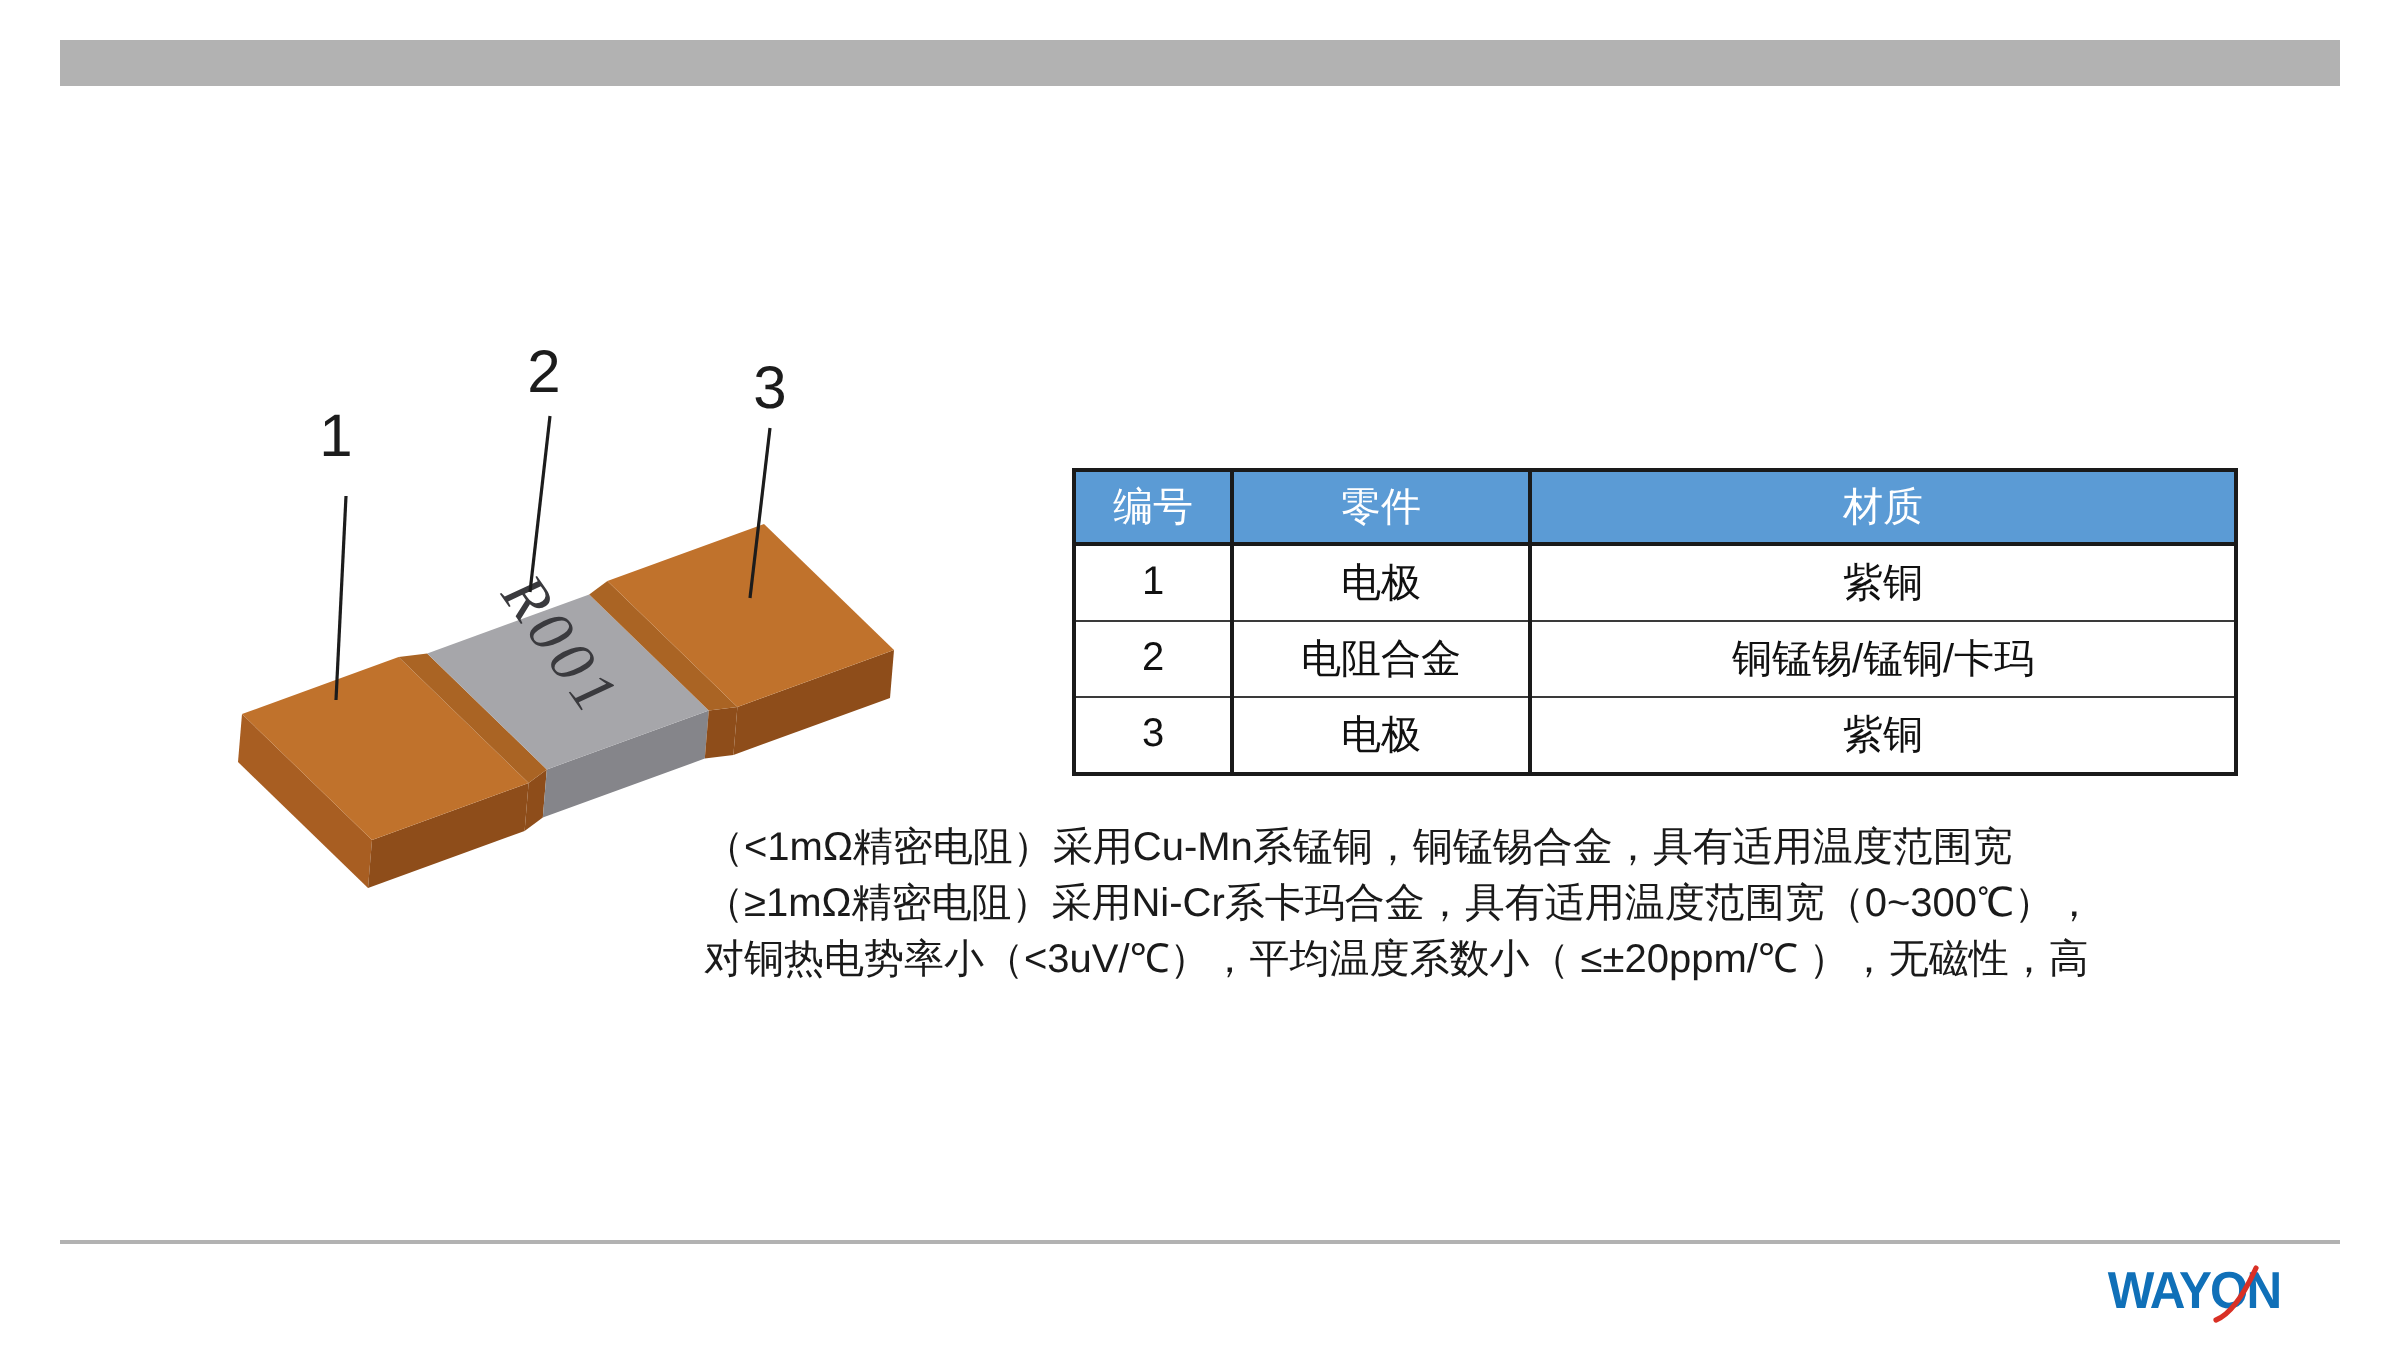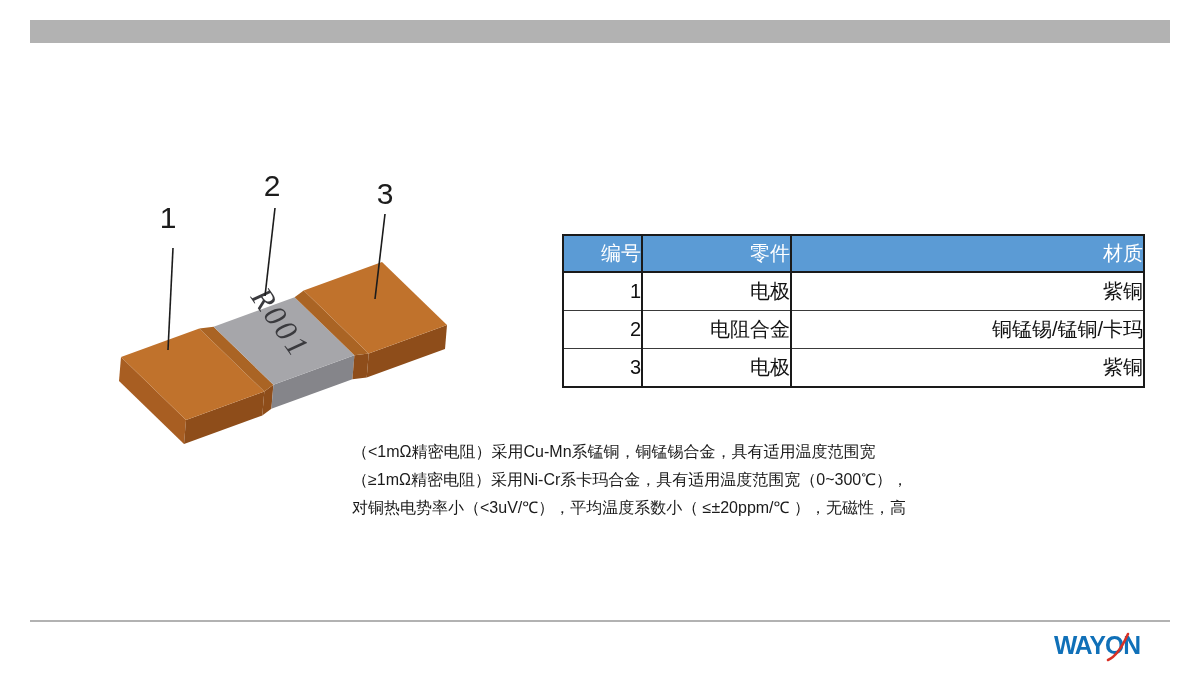--- a/index.html
+++ b/index.html
@@ -22,40 +22,40 @@
   .copper-front{fill:var(--copper-front,#8e4d1a);}
   .copper-side{fill:var(--copper-side,#a85e22);}
   .copper-seam{fill:var(--copper-seam,#aa6424);}
   .alloy-top{fill:var(--alloy-top,#a6a6aa);}
   .alloy-front{fill:var(--alloy-front,#85858a);}
   .marking-text{
     font-family:"Liberation Serif",serif;font-style:italic;
     font-size:31px;letter-spacing:3px;fill:#3a3a3e;
   }
   .parts-table{
-    position:absolute;left:562px;top:234px;
+    position:absolute;left:536px;top:234px;
     border-collapse:collapse;table-layout:fixed;
-    font-size:20px;color:#111;text-align:right;
+    font-size:20px;color:#111;text-align:center;
   }
   .parts-table col.c1{width:79px;}
   .parts-table col.c2{width:149px;}
   .parts-table col.c3{width:353px;}
   .parts-table th{
     background:var(--accent-blue,#5b9bd5);color:#ffffff;font-weight:400;
     border:2px solid #1a1a1a;height:35px;padding:0;
   }
   .parts-table td{
     border-left:2px solid #1a1a1a;border-right:2px solid #1a1a1a;
     border-top:1px solid #3a3a3a;border-bottom:1px solid #3a3a3a;
     height:37px;padding:0;background:#fff;
   }
   .parts-table tr:last-child td{border-bottom:2px solid #1a1a1a;}
   .body-text{
     position:absolute;left:352px;top:410px;width:830px;
-    font-size:16px;line-height:28px;color:#1a1a1a;margin-top:28px;
+    font-size:20px;line-height:28px;color:#1a1a1a;
   }
   .divider{
     position:absolute;left:30px;top:620px;width:1140px;height:2px;
     background:var(--bar-gray,#b2b2b2);
   }
   .logo{position:absolute;left:1052px;top:630px;}
   .logo-text{
     font-family:"Liberation Sans",sans-serif;font-weight:700;font-size:26px;
     letter-spacing:-1px;fill:var(--logo-blue,#1070b8);
   }

